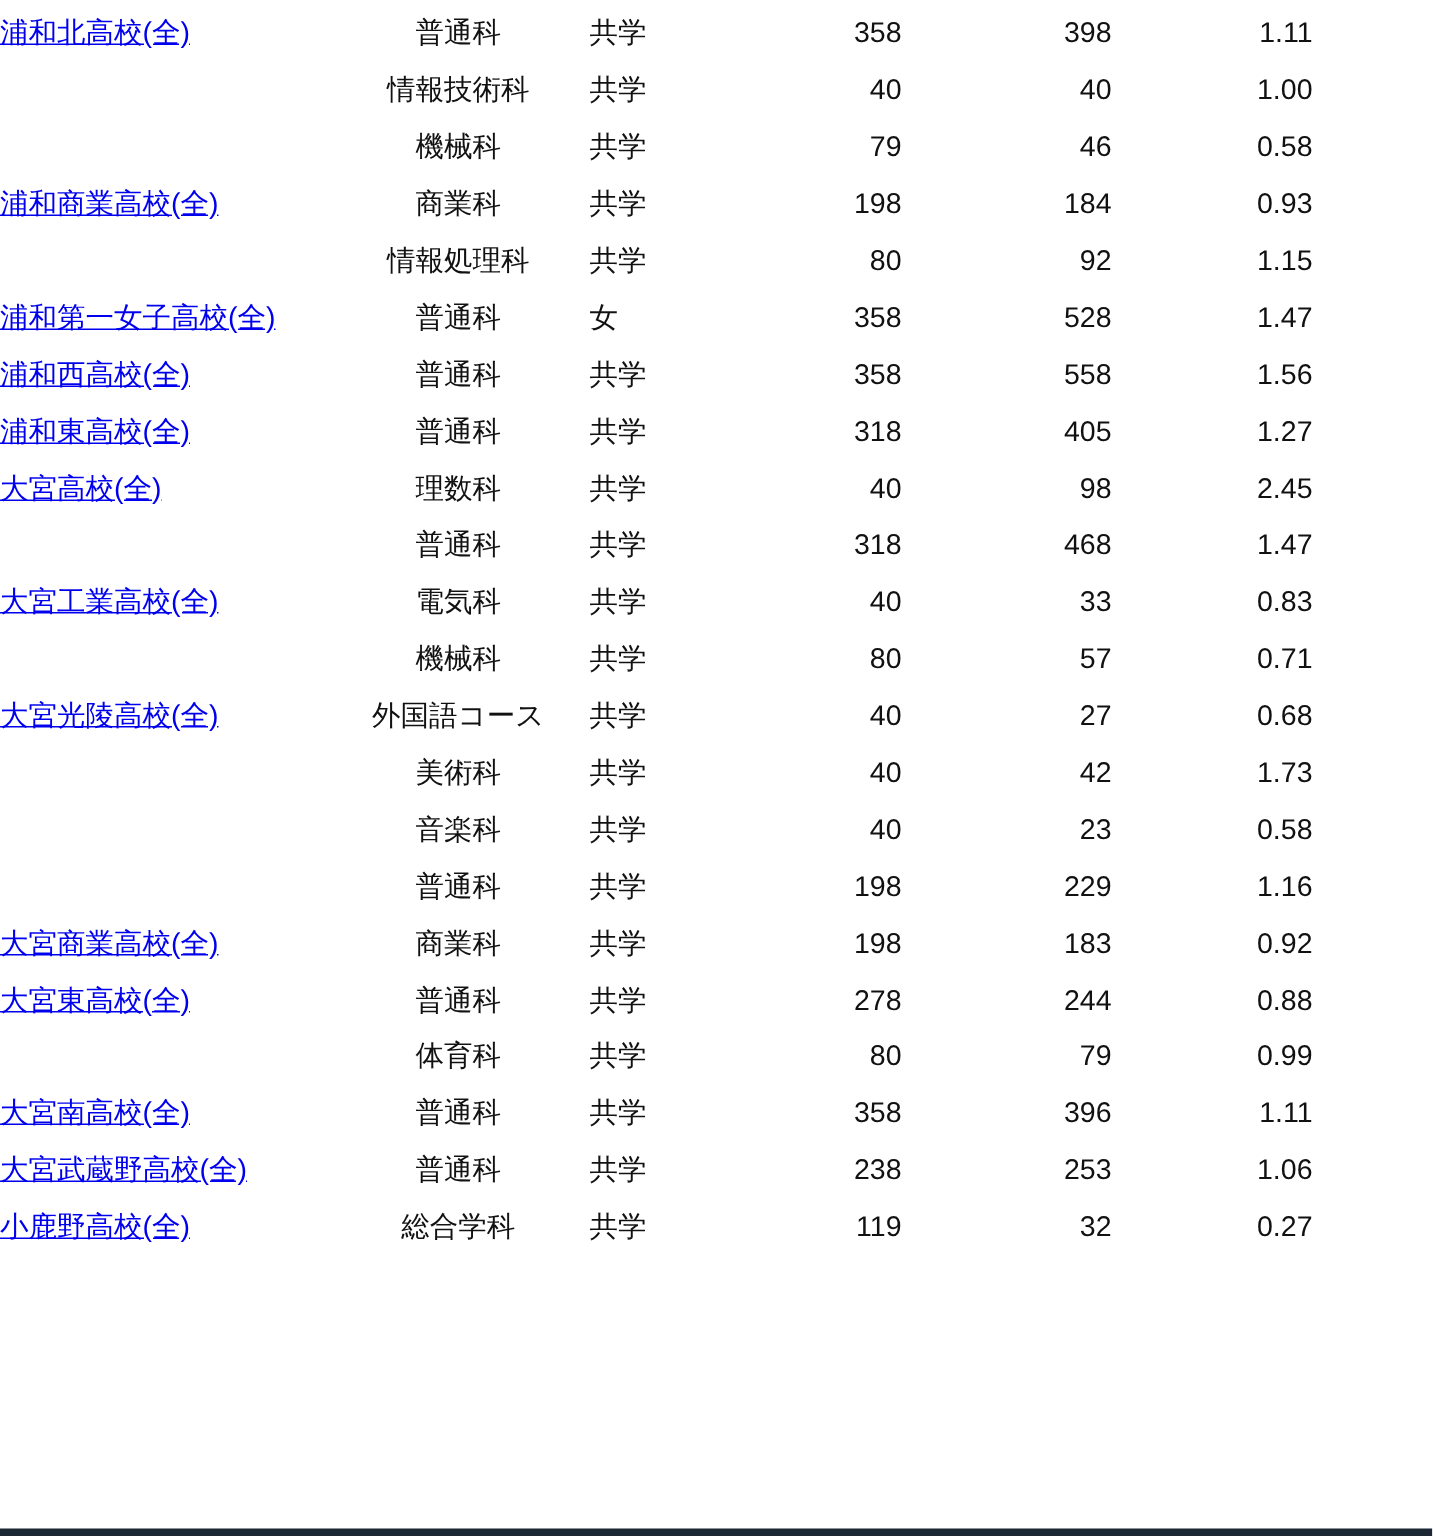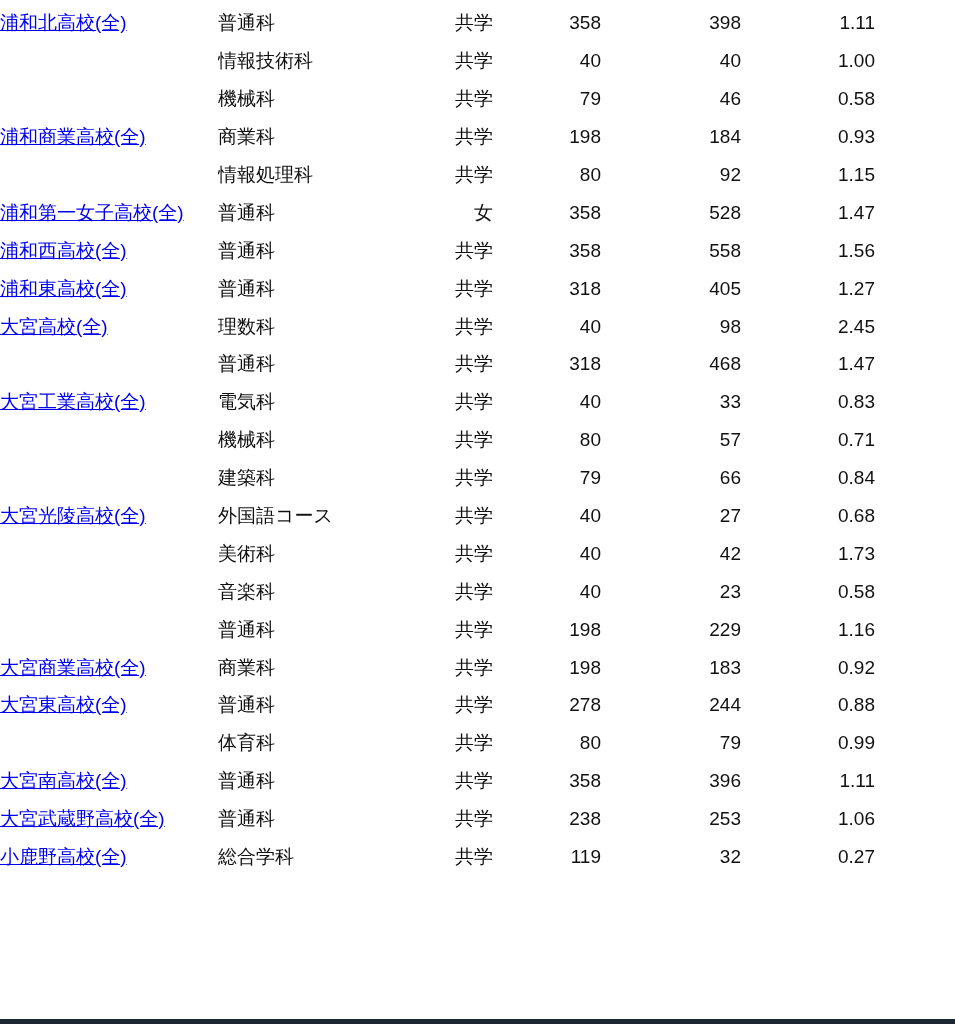--- a/index.html
+++ b/index.html
@@ -23,22 +23,22 @@
     height: 37.9px;
     padding: 0;
     font-size: 19px;
     color: #111111;
     white-space: nowrap;
     overflow: hidden;
     vertical-align: middle;
     line-height: 1;
   }
   .c-school { padding-left: 10px; text-align: left; }
-  .c-dept   { text-align: left; }
-  .c-coed   { text-align: right; }
+  .c-dept   { text-align: center; }
+  .c-coed   { text-align: left; }
   .num      { text-align: right; padding-right: 5px; }
   .ratio-table a {
     color: var(--link-color, #0000ee);
     text-decoration: underline;
     cursor: pointer;
   }
   .bottom-rule {
     position: absolute;
     left: 0;
     bottom: 0;
@@ -163,29 +163,20 @@
         <tr>
           <td class="c-school"></td>
           <td class="c-dept">機械科</td>
           <td class="c-coed">共学</td>
           <td class="c-cap num">80</td>
           <td class="c-app num">57</td>
           <td class="c-ratio num">0.71</td>
           <td></td>
         </tr>
         <tr>
-          <td class="c-school"></td>
-          <td class="c-dept">建築科</td>
-          <td class="c-coed">共学</td>
-          <td class="c-cap num">79</td>
-          <td class="c-app num">66</td>
-          <td class="c-ratio num">0.84</td>
-          <td></td>
-        </tr>
-        <tr>
           <td class="c-school"><a href="#">大宮光陵高校(全)</a></td>
           <td class="c-dept">外国語コース</td>
           <td class="c-coed">共学</td>
           <td class="c-cap num">40</td>
           <td class="c-app num">27</td>
           <td class="c-ratio num">0.68</td>
           <td></td>
         </tr>
         <tr>
           <td class="c-school"></td>

